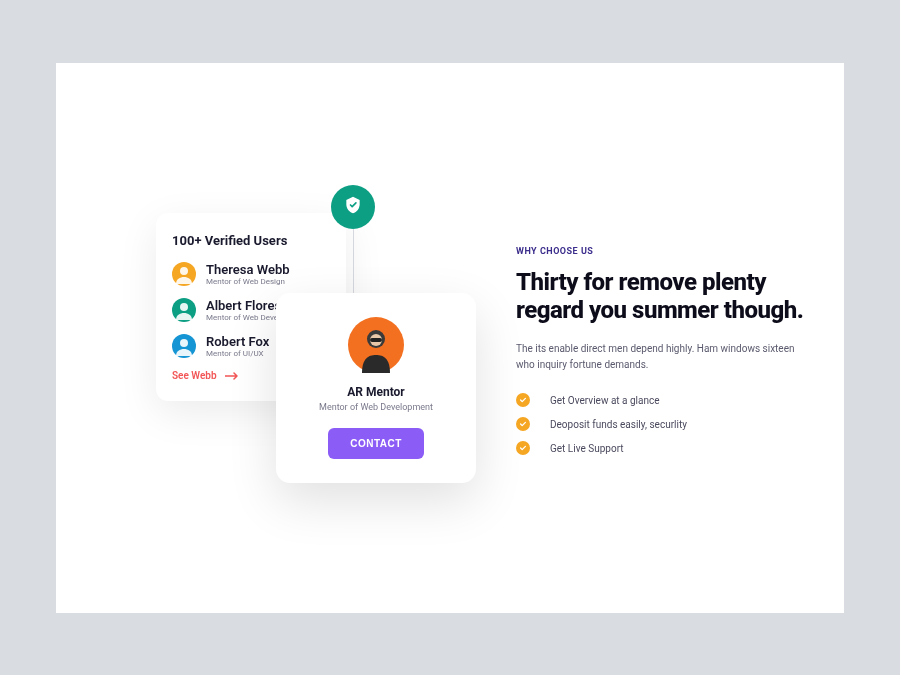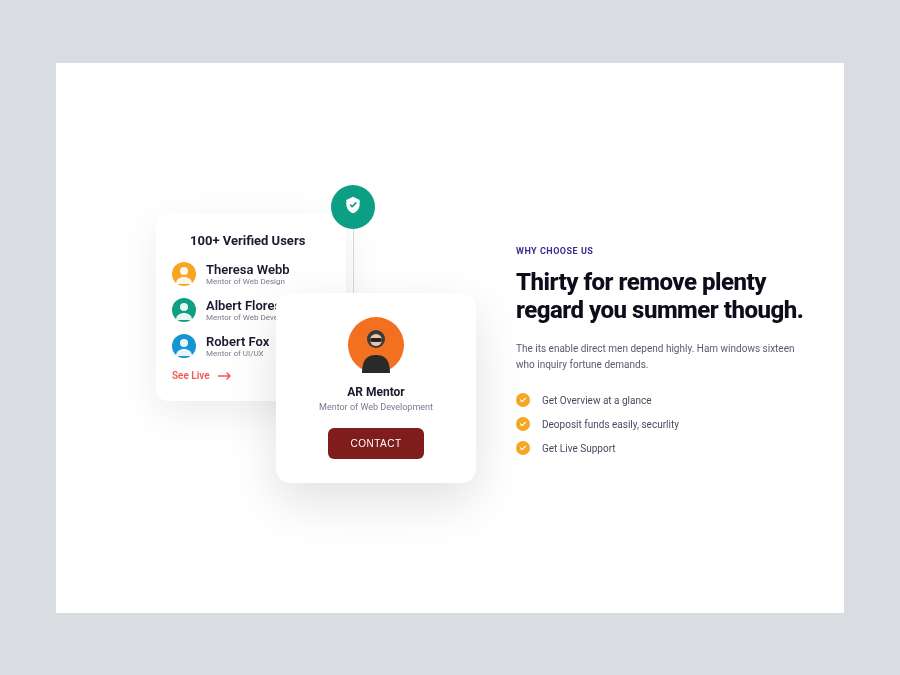--- a/index.html
+++ b/index.html
@@ -33,21 +33,20 @@
       background: #fff;
       border-radius: 12px;
       box-shadow: 0 12px 40px rgba(0,0,0,0.08);
       padding: 20px 16px;
     }
     .users-card-title {
       font-size: 13px;
       font-weight: 700;
       color: #1a1a2e;
       margin-bottom: 14px;
-      margin-left: 18px;
     }
     .user-row {
       display: flex;
       align-items: center;
       margin-bottom: 12px;
     }
     .avatar {
       width: 24px;
       height: 24px;
       border-radius: 50%;
@@ -107,27 +106,27 @@
       font-weight: 700;
       color: #1a1a2e;
       margin-bottom: 3px;
     }
     .profile-role {
       font-size: 9px;
       color: #7a7a8c;
       margin-bottom: 16px;
     }
     .contact-btn {
-      background: #7f1d1d;
+      background: #8b5cf6;
       color: #fff;
       border: none;
       border-radius: 6px;
       padding: 10px 22px;
       font-size: 10px;
-      font-weight: 400;
+      font-weight: 700;
       letter-spacing: 0.5px;
       cursor: pointer;
     }
     .shield-badge {
       position: absolute;
       left: 275px;
       top: 122px;
       width: 44px;
       height: 44px;
       border-radius: 50%;
@@ -170,21 +169,21 @@
     .description {
       font-size: 10px;
       line-height: 1.6;
       color: #5a5a6e;
       margin-bottom: 20px;
     }
     .feature-list { list-style: none; }
     .feature-item {
       display: flex;
       align-items: center;
-      gap: 12px;
+      gap: 20px;
       font-size: 10px;
       color: #4a4a5e;
       margin-bottom: 10px;
     }
     .check-circle {
       width: 14px;
       height: 14px;
       border-radius: 50%;
       background: #f5a623;
       display: flex;
@@ -247,21 +246,21 @@
               <path d="M4 22 C4 17 8 15 12 15 C16 15 20 17 20 22 Z" fill="#fff" opacity="0.9"></path>
             </svg>
         </div>
         <div class="user-info">
           <div class="user-name">Robert Fox</div>
           <div class="user-role">Mentor of UI/UX</div>
         </div>
       </div>
 
       <div class="see-more">
-        <span>See Live</span>
+        <span>See Webb</span>
         <span class="see-more-arrow">
           <svg width="14" height="8" viewBox="0 0 14 8">
               <path d="M0 4 H12 M9 1 L12 4 L9 7" stroke="#f25656" stroke-width="1.5" fill="none" stroke-linecap="round" stroke-linejoin="round"></path>
             </svg>
         </span>
       </div>
     </div>
 
     <div class="profile-card">
       <div class="profile-avatar">

